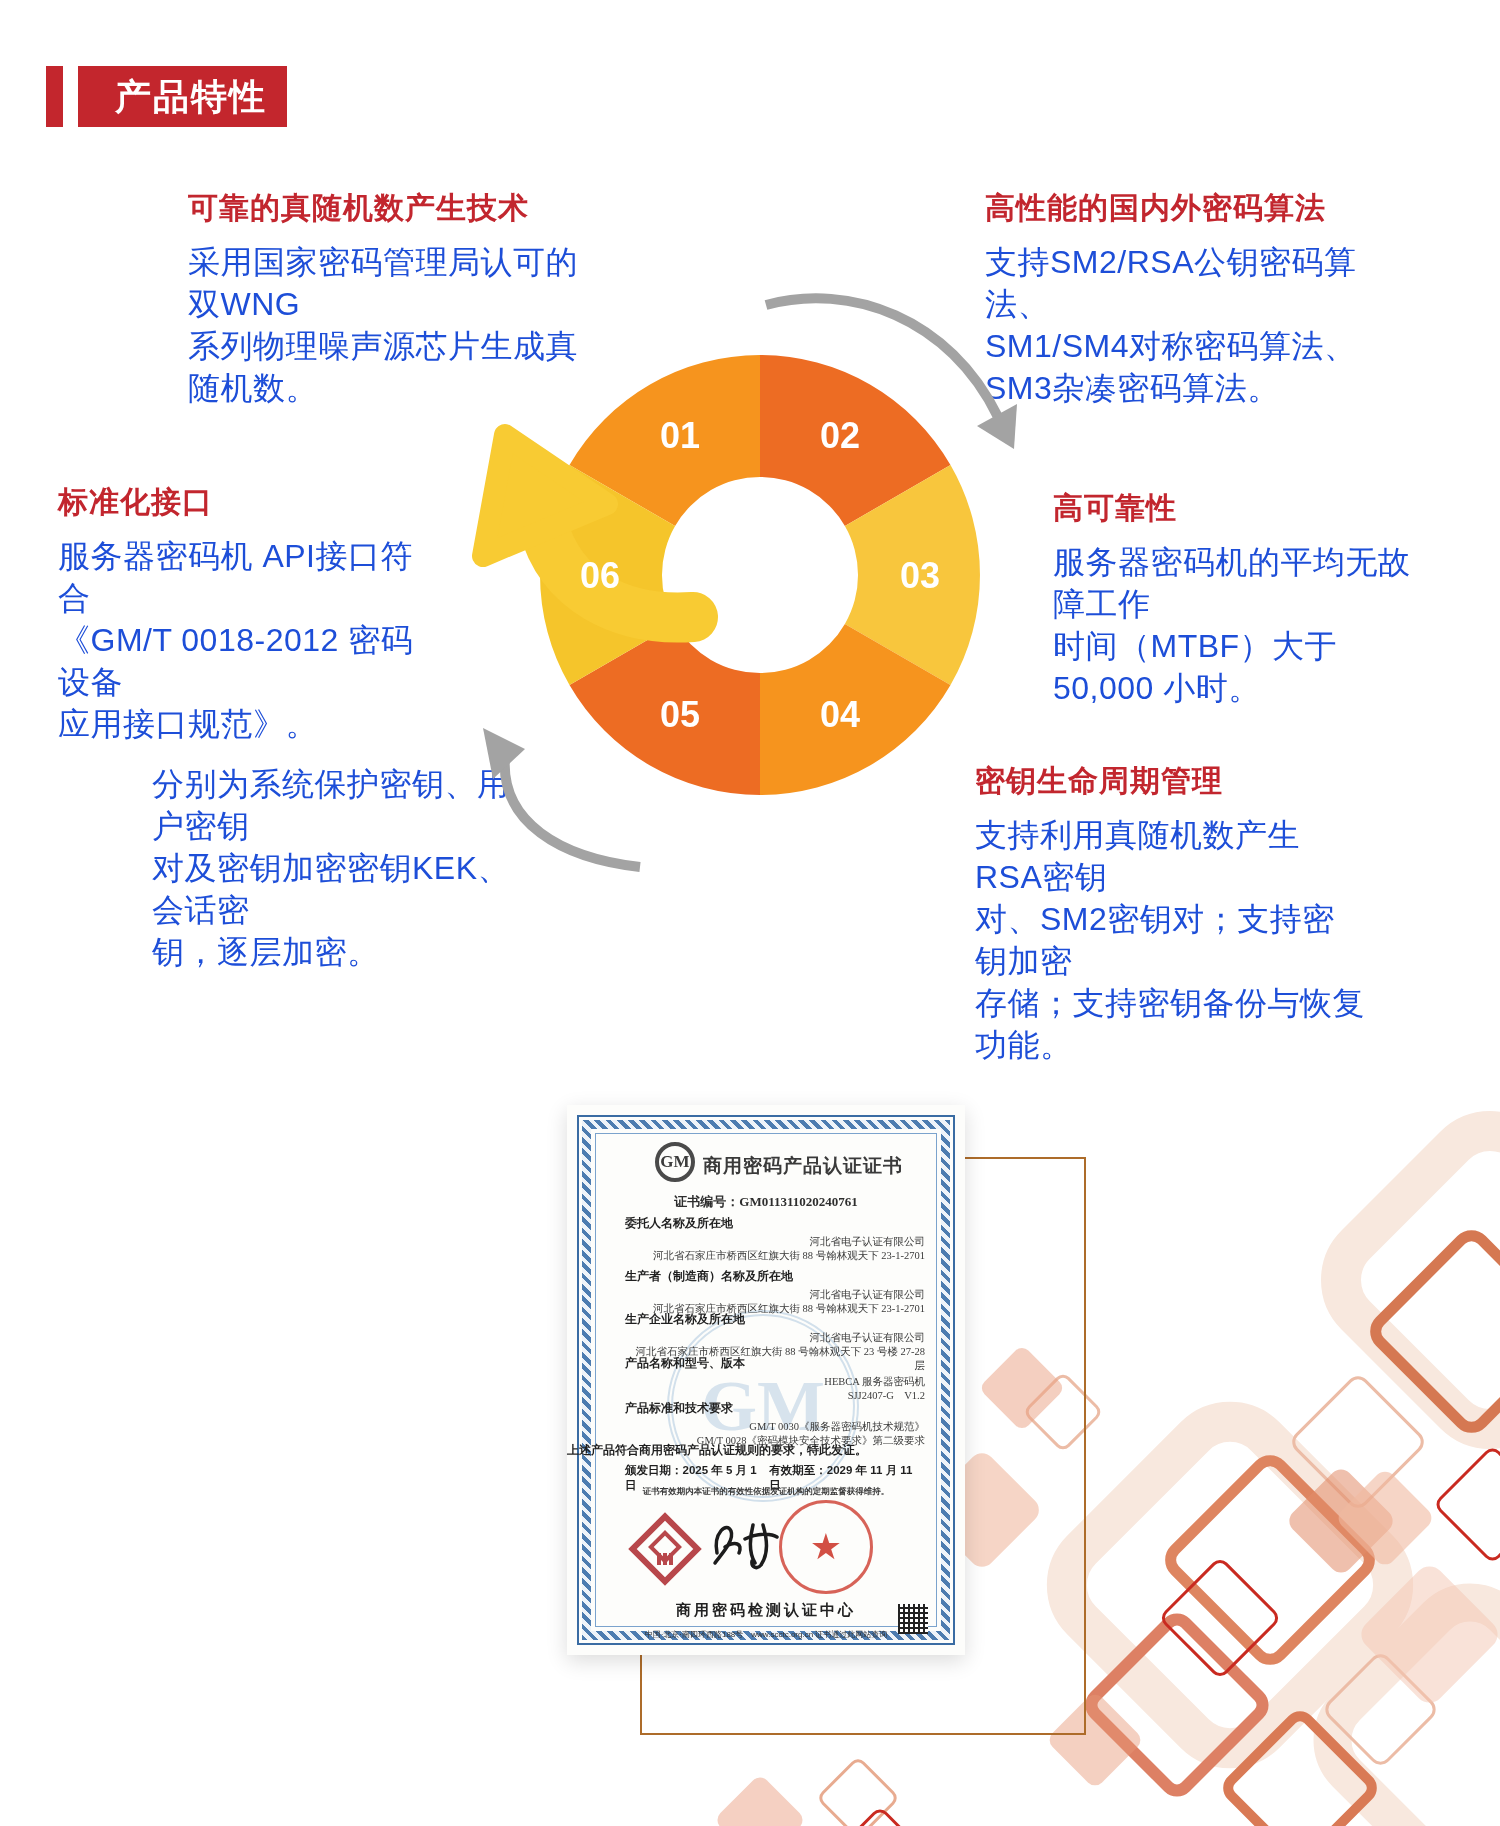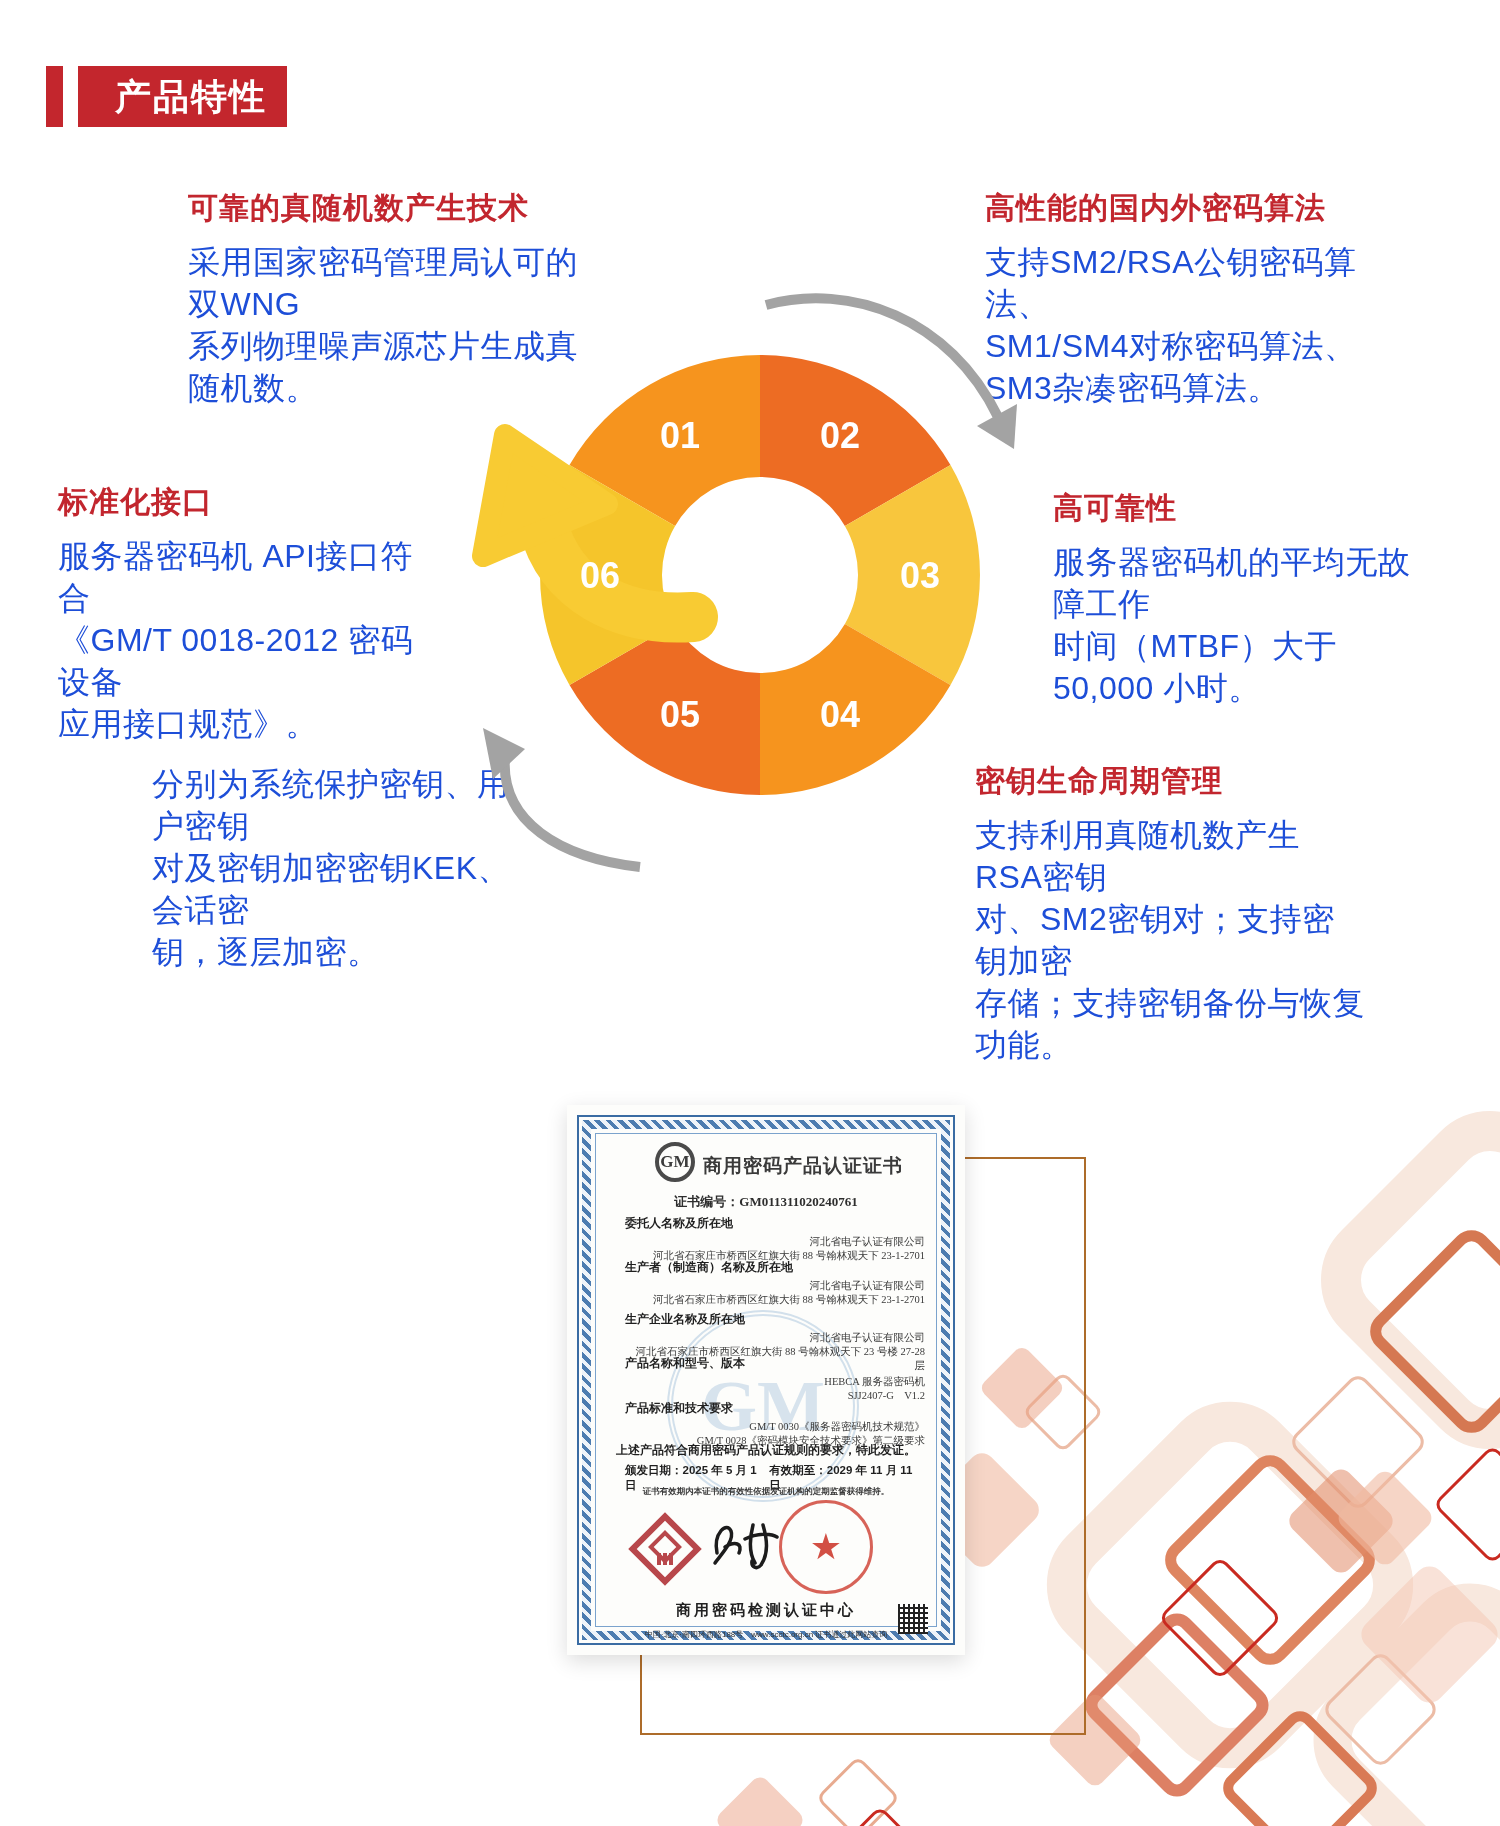--- a/index.html
+++ b/index.html
@@ -36,21 +36,21 @@
            font-size:72px;font-weight:bold;display:flex;align-items:center;justify-content:center;}
   .cert-logo{position:absolute;left:88px;top:37px;width:40px;height:40px;border:4px solid #4a4a4a;border-radius:50%;
              color:#3c3c3c;font-family:"Liberation Serif","DejaVu Serif",serif;font-size:17px;font-weight:bold;
              display:flex;align-items:center;justify-content:center;box-sizing:border-box;background:#fdfdfb;}
   .cert-title{position:absolute;left:136px;top:48px;font-size:19px;font-weight:bold;color:#3a3a3a;letter-spacing:1px;}
   .cert-no{position:absolute;left:0;top:88px;width:100%;text-align:center;font-size:13px;font-weight:bold;
            color:#2e2e2e;font-family:"Liberation Serif","DejaVu Serif",serif;}
   .cert-sec{position:absolute;left:58px;width:300px;}
   .cs-head{font-size:12px;font-weight:bold;color:#1f1f1f;margin-bottom:3px;}
   .cs-line{font-size:10.5px;line-height:14px;color:#3a3a3a;font-family:"Liberation Serif","DejaVu Serif",serif;text-align:right;}
-  .cert-decl{position:absolute;left:0;top:337px;width:100%;text-align:center;font-size:12px;font-weight:bold;color:#1f1f1f;}
+  .cert-decl{position:absolute;left:0;top:337px;width:100%;font-size:12px;font-weight:bold;color:#1f1f1f;}
   .cert-dates{position:absolute;left:58px;top:358px;width:300px;font-size:11.5px;font-weight:bold;color:#1f1f1f;
               display:flex;justify-content:space-between;}
   .cert-note{position:absolute;left:0;top:381px;width:100%;text-align:center;font-size:8.5px;color:#3a3a3a;font-weight:bold;}
   .seal-diamond{position:absolute;left:62px;top:408px;width:72px;height:72px;}
   .sd-outer{position:absolute;left:10px;top:10px;width:52px;height:52px;border:6px solid #b8474b;transform:rotate(45deg);box-sizing:border-box;}
   .sd-inner{position:absolute;left:24px;top:22px;width:24px;height:24px;border:4px solid #b8474b;transform:rotate(45deg);box-sizing:border-box;}
   .sd-bar{position:absolute;width:4px;height:12px;background:#b8474b;top:40px;}
   .signature-svg{position:absolute;left:138px;top:408px;}
   .seal-round{position:absolute;left:212px;top:395px;width:88px;height:88px;border:3px solid rgba(205,60,48,.8);
               border-radius:50%;display:flex;align-items:center;justify-content:center;
@@ -166,21 +166,21 @@
 
     <div class="cert-logo">GM</div>
     <div class="cert-title">商用密码产品认证证书</div>
     <div class="cert-no">证书编号：GM011311020240761</div>
 
     <div class="cert-sec" style="top:110px;">
       <div class="cs-head">委托人名称及所在地</div>
       <div class="cs-line">河北省电子认证有限公司</div>
       <div class="cs-line">河北省石家庄市桥西区红旗大街 88 号翰林观天下 23-1-2701</div>
     </div>
-    <div class="cert-sec" style="top:154px;">
+    <div class="cert-sec" style="top:163px;">
       <div class="cs-head">生产者（制造商）名称及所在地</div>
       <div class="cs-line">河北省电子认证有限公司</div>
       <div class="cs-line">河北省石家庄市桥西区红旗大街 88 号翰林观天下 23-1-2701</div>
     </div>
     <div class="cert-sec" style="top:206px;">
       <div class="cs-head">生产企业名称及所在地</div>
       <div class="cs-line">河北省电子认证有限公司</div>
       <div class="cs-line">河北省石家庄市桥西区红旗大街 88 号翰林观天下 23 号楼 27-28 层</div>
     </div>
     <div class="cert-sec" style="top:250px;">

